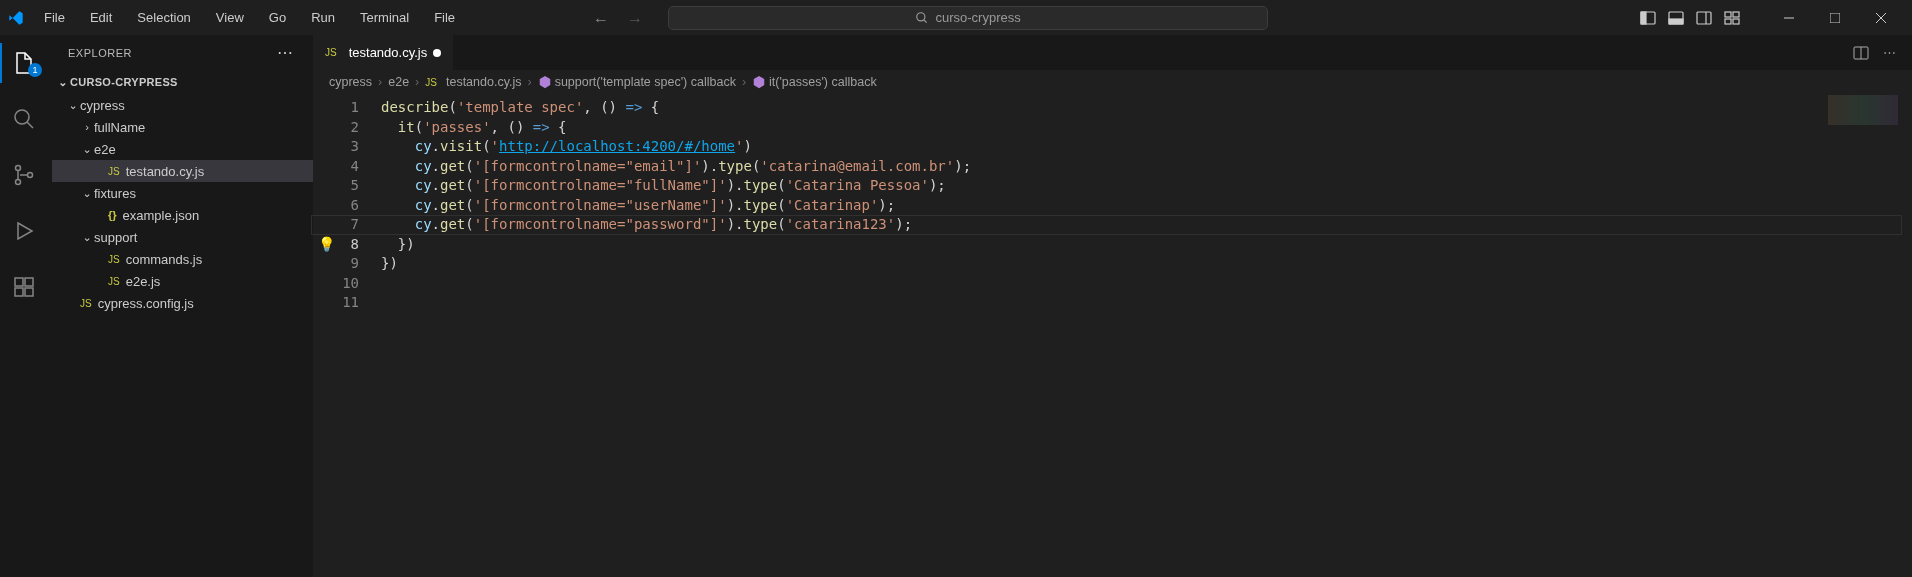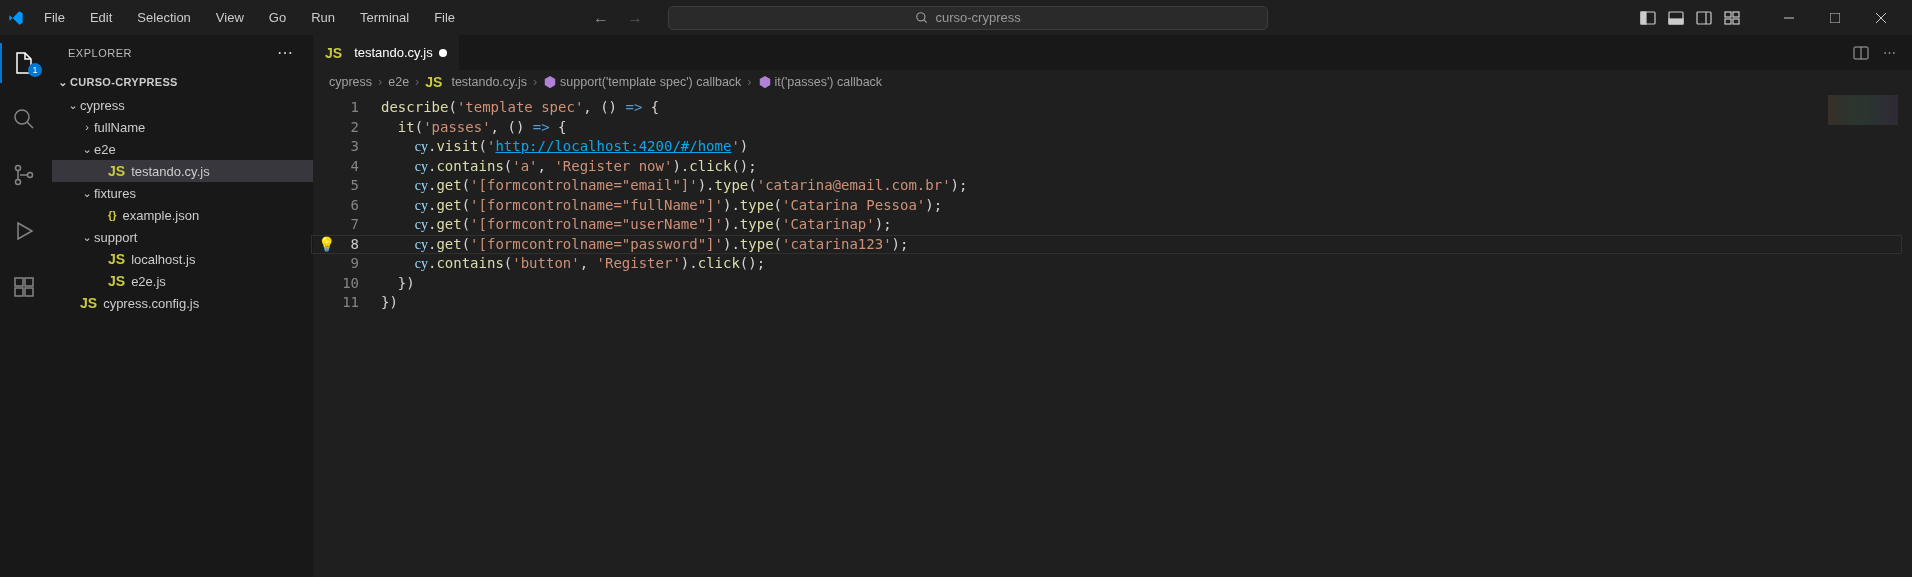--- a/index.html
+++ b/index.html
@@ -113,21 +113,21 @@
   cursor: pointer;
   font-size: 13px;
   color: #cccccc;
 }
 .tree-item.depth1 { padding-left: 14px; }
 .tree-item.depth2 { padding-left: 28px; }
 .tree-item.depth3 { padding-left: 42px; }
 .tree-item.selected { background: #37373d; }
 .chev { width: 14px; display: inline-block; text-align: center; color: #cccccc; font-size: 11px; }
 .file-icon { margin-right: 6px; font-size: 11px; }
-.js-icon { color: #cbcb41; font-weight: bold; font-size: 14px; }
+.js-icon { color: #cbcb41; font-weight: normal; font-size: 10px; }
 .json-icon { color: #cbcb41; font-weight: bold; font-size: 11px; }
 
 
 .editor-area { flex: 1; display: flex; flex-direction: column; background: #1f1f1f; position: relative; }
 .tabs { height: 35px; background: #181818; display: flex; align-items: stretch; }
 .tab {
   background: #1f1f1f;
   padding: 0 12px;
   display: flex; align-items: center;
   gap: 6px;
@@ -168,21 +168,21 @@
 }
 .line-numbers div { height: 19.5px; }
 .line-numbers div.current { color: #cccccc; }
 .code-lines { flex: 1; padding-top: 4px; position: relative; }
 .code-lines .line { height: 19.5px; white-space: pre; position: relative; }
 .line.current::before { content: ""; position: absolute; left: -70px; right: 10px; top: 0; bottom: 0; border: 1px solid #303030; pointer-events: none; }
 
 
 .fn { color: #dcdcaa; }
 .str { color: #ce9178; }
-.var { color: #9cdcfe; font-family: Liberation Serif, serif; }
+.var { color: #9cdcfe; }
 .punc { color: #d4d4d4; }
 .arrow { color: #569cd6; }
 .url { color: #0ea5e9; text-decoration: underline; }
 
 .minimap {
   position: absolute;
   top: 60px;
   right: 14px;
   width: 70px;
   height: 30px;
@@ -336,21 +336,21 @@
           <span class="file-icon json-icon">{}</span>
           <span>example.json</span>
         </div>
         <div class="tree-item depth2">
           <span class="chev">⌄</span>
           <span>support</span>
         </div>
         <div class="tree-item depth3">
           <span class="chev"></span>
           <span class="file-icon js-icon">JS</span>
-          <span>localhost.js</span>
+          <span>commands.js</span>
         </div>
         <div class="tree-item depth3">
           <span class="chev"></span>
           <span class="file-icon js-icon">JS</span>
           <span>e2e.js</span>
         </div>
         <div class="tree-item depth1">
           <span class="chev"></span>
           <span class="file-icon js-icon">JS</span>
           <span>cypress.config.js</span>
@@ -417,26 +417,24 @@
           <div>7</div>
           <div class="current">8</div>
           <div>9</div>
           <div>10</div>
           <div>11</div>
         </div>
       <div class="code-lines" id="code-lines">
         <div class="line"><span class="fn">describe</span><span class="punc">(</span><span class="str">'template spec'</span><span class="punc">, () </span><span class="arrow">=&gt;</span><span class="punc"> {</span></div>
         <div class="line"><span class="punc">  </span><span class="fn">it</span><span class="punc">(</span><span class="str">'passes'</span><span class="punc">, () </span><span class="arrow">=&gt;</span><span class="punc"> {</span></div>
         <div class="line"><span class="punc">    </span><span class="var">cy</span><span class="punc">.</span><span class="fn">visit</span><span class="punc">(</span><span class="str">'</span><span class="url">http://localhost:4200/#/home</span><span class="str">'</span><span class="punc">)</span></div>
-        <div class="line"><span class="punc">    </span><span class="var">cy</span><span class="punc">.</span><span class="fn">contains</span><span class="punc">(</span><span class="str">'a'</span><span class="punc">, </span><span class="str">'Register now'</span><span class="punc">).</span><span class="fn">click</span><span class="punc">();</span></div>
         <div class="line"><span class="punc">    </span><span class="var">cy</span><span class="punc">.</span><span class="fn">get</span><span class="punc">(</span><span class="str">'[formcontrolname="email"]'</span><span class="punc">).</span><span class="fn">type</span><span class="punc">(</span><span class="str">'catarina@email.com.br'</span><span class="punc">);</span></div>
         <div class="line"><span class="punc">    </span><span class="var">cy</span><span class="punc">.</span><span class="fn">get</span><span class="punc">(</span><span class="str">'[formcontrolname="fullName"]'</span><span class="punc">).</span><span class="fn">type</span><span class="punc">(</span><span class="str">'Catarina Pessoa'</span><span class="punc">);</span></div>
         <div class="line"><span class="punc">    </span><span class="var">cy</span><span class="punc">.</span><span class="fn">get</span><span class="punc">(</span><span class="str">'[formcontrolname="userName"]'</span><span class="punc">).</span><span class="fn">type</span><span class="punc">(</span><span class="str">'Catarinap'</span><span class="punc">);</span></div>
         <div class="line current"><span class="punc">    </span><span class="var">cy</span><span class="punc">.</span><span class="fn">get</span><span class="punc">(</span><span class="str">'[formcontrolname="password"]'</span><span class="punc">).</span><span class="fn">type</span><span class="punc">(</span><span class="str">'catarina123'</span><span class="punc">);</span></div>
-        <div class="line"><span class="punc">    </span><span class="var">cy</span><span class="punc">.</span><span class="fn">contains</span><span class="punc">(</span><span class="str">'button'</span><span class="punc">, </span><span class="str">'Register'</span><span class="punc">).</span><span class="fn">click</span><span class="punc">();</span></div>
         <div class="line"><span class="punc">  })</span></div>
         <div class="line"><span class="punc">})</span></div>
       </div>
     </div>
 
     <div class="minimap"></div>
   </div>
 </div>
 
 </body></html>

